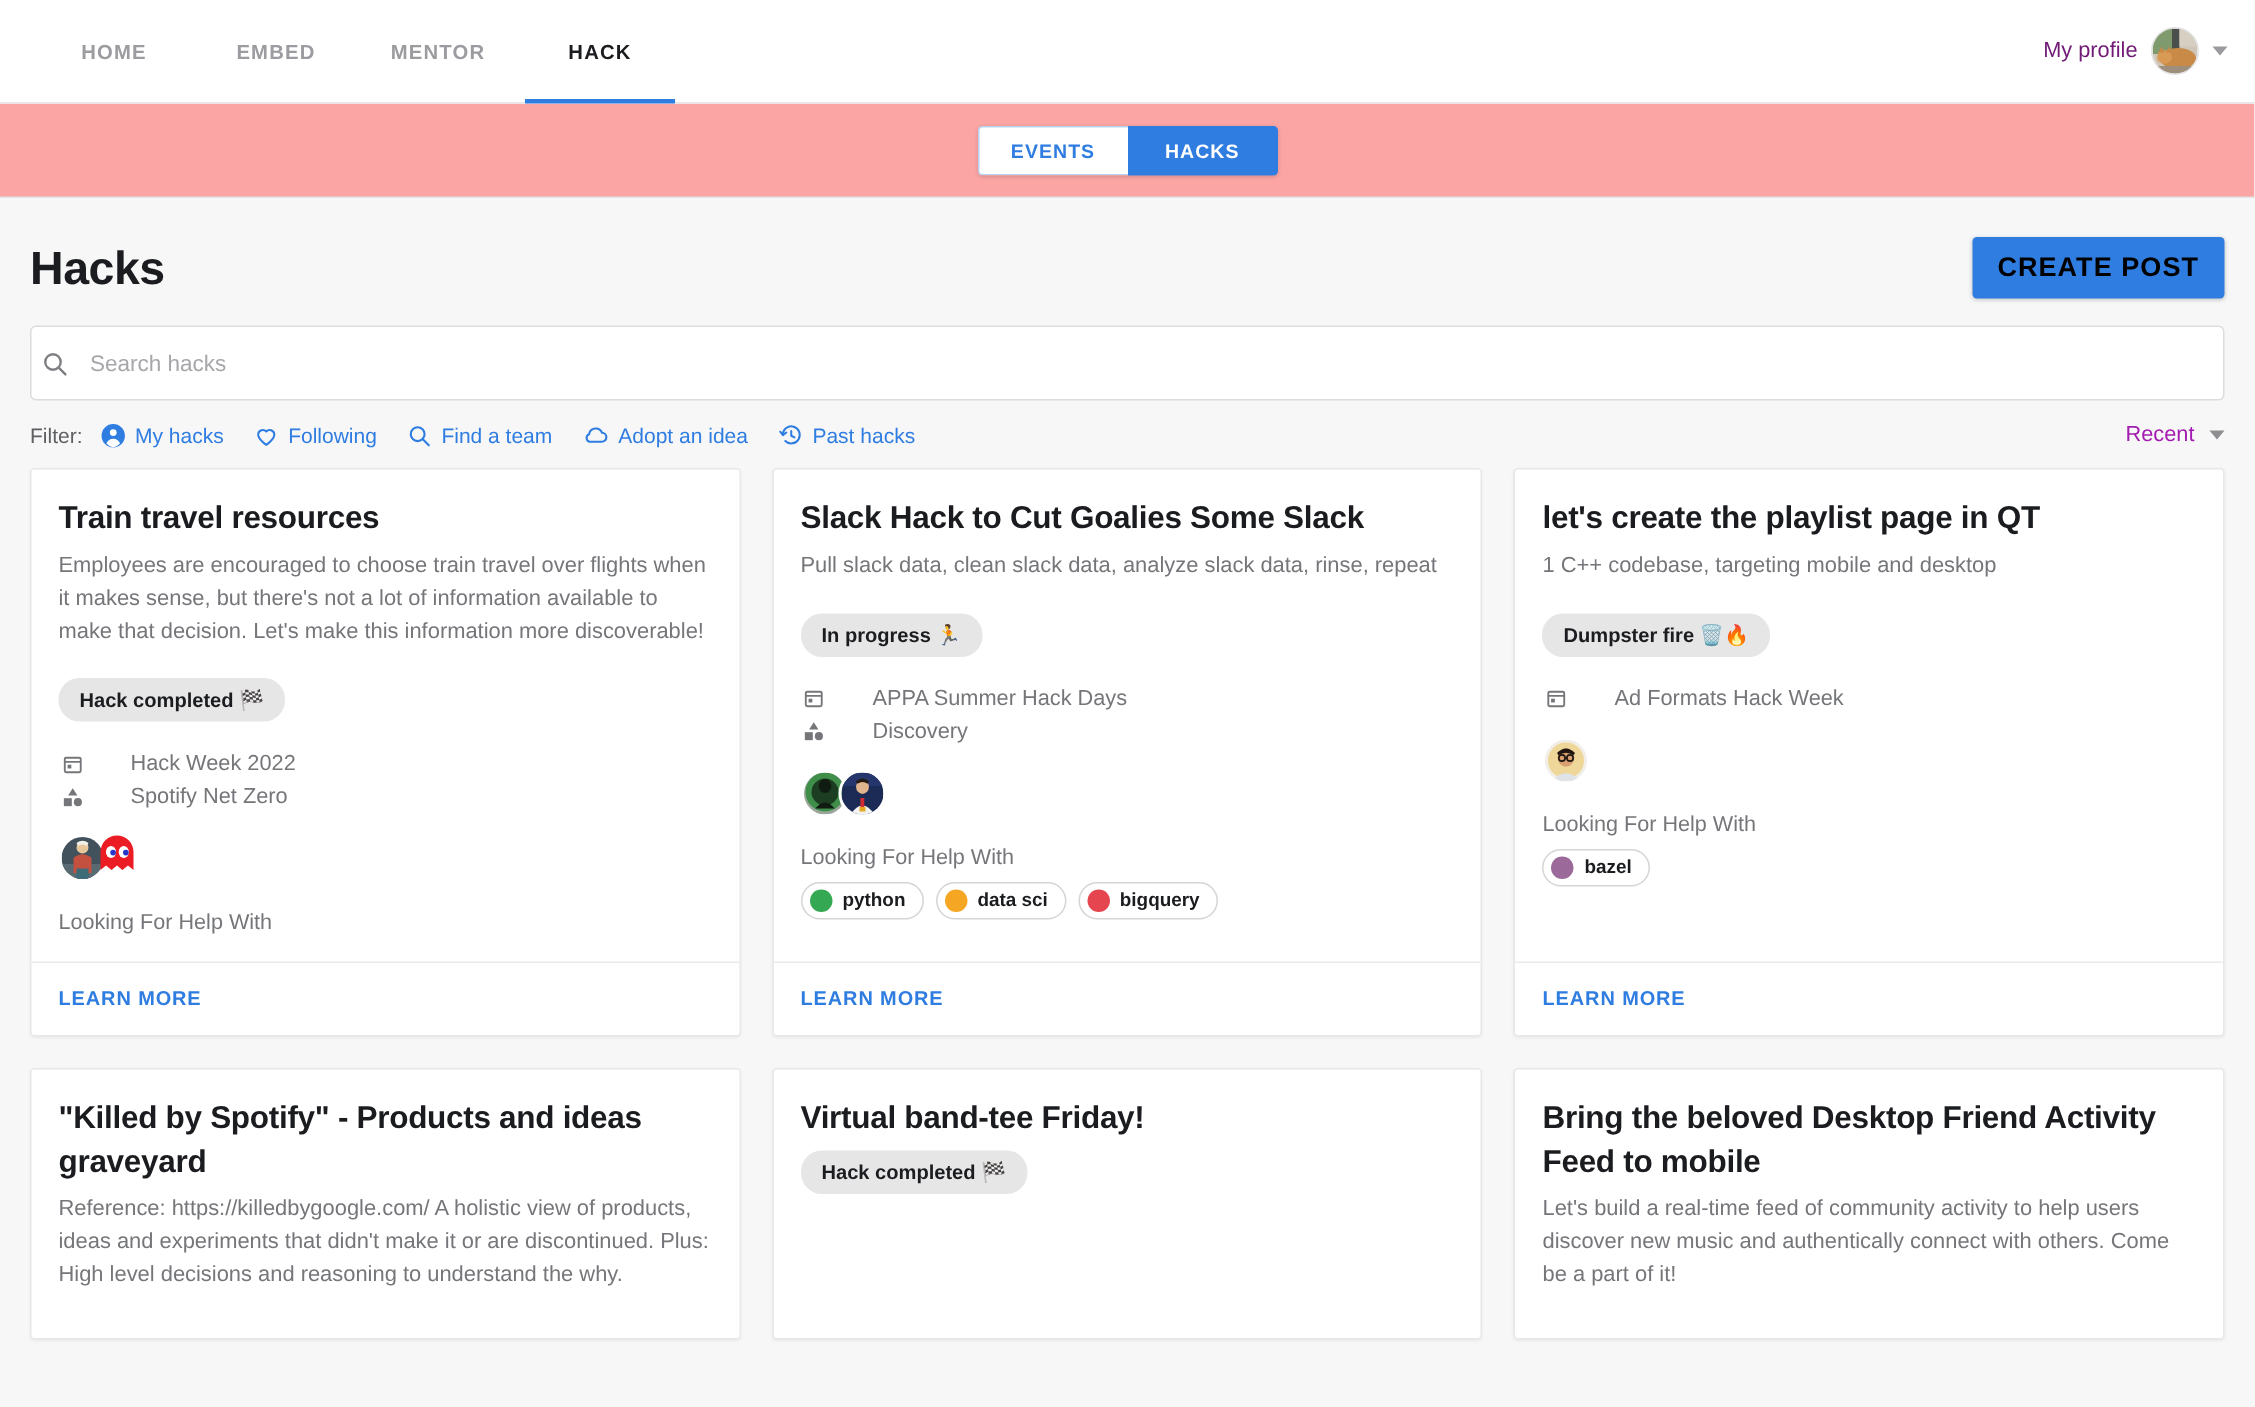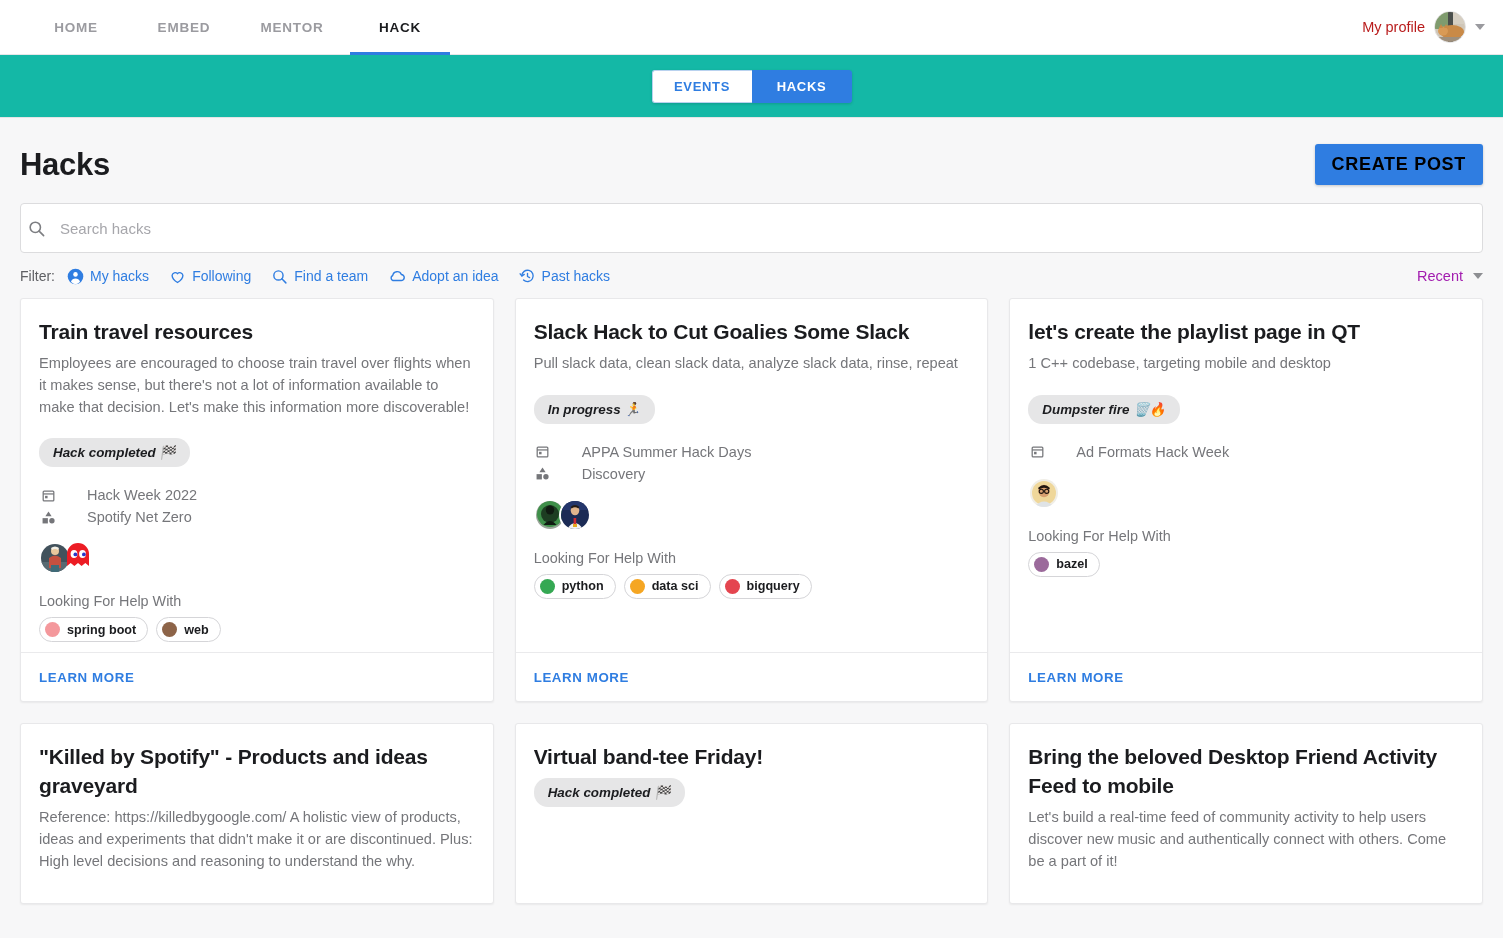--- a/index.html
+++ b/index.html
@@ -8,21 +8,21 @@
     height: 938px;
     overflow: hidden;
     background: #f7f7f8;
     font-family: "Liberation Sans", sans-serif;
     color: #222326;
     -webkit-font-smoothing: antialiased;
   }
 
   
   .topbar {
-    height: 55px;
+    height: 69px;
     background: #ffffff;
     border-bottom: 1px solid #e6e6e8;
     display: flex;
     align-items: stretch;
     position: relative;
   }
   .nav-tabs { display: flex; align-items: stretch; margin-left: 22px; }
   .nav-tab {
     display: flex;
     align-items: center;
@@ -45,38 +45,38 @@
     height: 3px;
     background: #2f7de1;
   }
   .profile-area {
     margin-left: auto;
     display: flex;
     align-items: center;
     gap: 9px;
     padding-right: 18px;
   }
-  .profile-label { font-size: 14.5px; color: #b91c1c; }
+  .profile-label { font-size: 14.5px; color: #701a75; }
   .avatar-img {
     width: 32px; height: 32px; border-radius: 50%;
     overflow: hidden; flex: none; display: block;
     border: 1px solid #e2e2e4;
   }
   .caret-down {
     width: 0; height: 0;
     border-left: 5px solid transparent;
     border-right: 5px solid transparent;
     border-top: 6px solid #9a9a9f;
     cursor: pointer;
   }
 
   
   .seg-row {
     height: 63px;
-    background: #14b8a6;
+    background: #fca5a5;
     border-bottom: 1px solid #e4e4e6;
     display: flex;
     align-items: center;
     justify-content: center;
   }
   .segmented { display: flex; box-shadow: 0 1px 3px rgba(0,0,0,0.16); border-radius: 3px; }
   .seg-btn {
     height: 33px;
     min-width: 100px;
     padding: 0 18px;
@@ -189,21 +189,20 @@
     font-size: 14.6px; line-height: 1.5; color: #75767a;
     margin-bottom: 20px;
   }
   .status-chip {
     display: inline-flex; align-items: center; gap: 6px;
     background: #e6e6e7;
     border-radius: 14px;
     padding: 7px 14px;
     font-size: 13.4px; font-weight: 700; color: #1b1c1f;
     margin-bottom: 20px;
-    font-style: italic;
   }
   .meta-line {
     display: flex; align-items: center;
     font-size: 14.5px; color: #75767a;
     margin-bottom: 6px;
   }
   .meta-icon { width: 18px; display: flex; align-items: center; justify-content: center; flex: none; }
   .meta-text { margin-left: 30px; }
   .avatars { display: flex; align-items: center; margin: 16px 0 0 0; height: 34px; }
   .avatars .stack-av {
@@ -386,30 +385,20 @@
             <svg width="28" height="28" viewBox="0 0 28 28">
               <path d="M3 24 V12 a11 11 0 0 1 22 0 v12 l-3.7-3-3.7 3-3.6-3-3.6 3-3.7-3z" fill="#ec1c24"></path>
               <ellipse cx="10" cy="12" rx="3.4" ry="4" fill="#fff"></ellipse>
               <ellipse cx="18.5" cy="12" rx="3.4" ry="4" fill="#fff"></ellipse>
               <circle cx="11.4" cy="12.4" r="1.9" fill="#2a36c9"></circle>
               <circle cx="19.9" cy="12.4" r="1.9" fill="#2a36c9"></circle>
             </svg>
           </span>
         </div>
         <div class="looking-label">Looking For Help With</div>
-        <div class="tag-row">
-          <span class="tag">
-            <span class="tag-dot" style="background:#f4989c"></span>
-            <span>spring boot</span>
-          </span>
-          <span class="tag">
-            <span class="tag-dot" style="background:#8d6448"></span>
-            <span>web</span>
-          </span>
-        </div>
         <div class="spacer"></div>
       </div>
       <div class="card-footer">
         <span class="learn-more">LEARN MORE</span>
       </div>
     </div>
 
     <div class="card">
       <div class="card-body">
         <div class="card-title">Slack Hack to Cut Goalies Some Slack</div>

